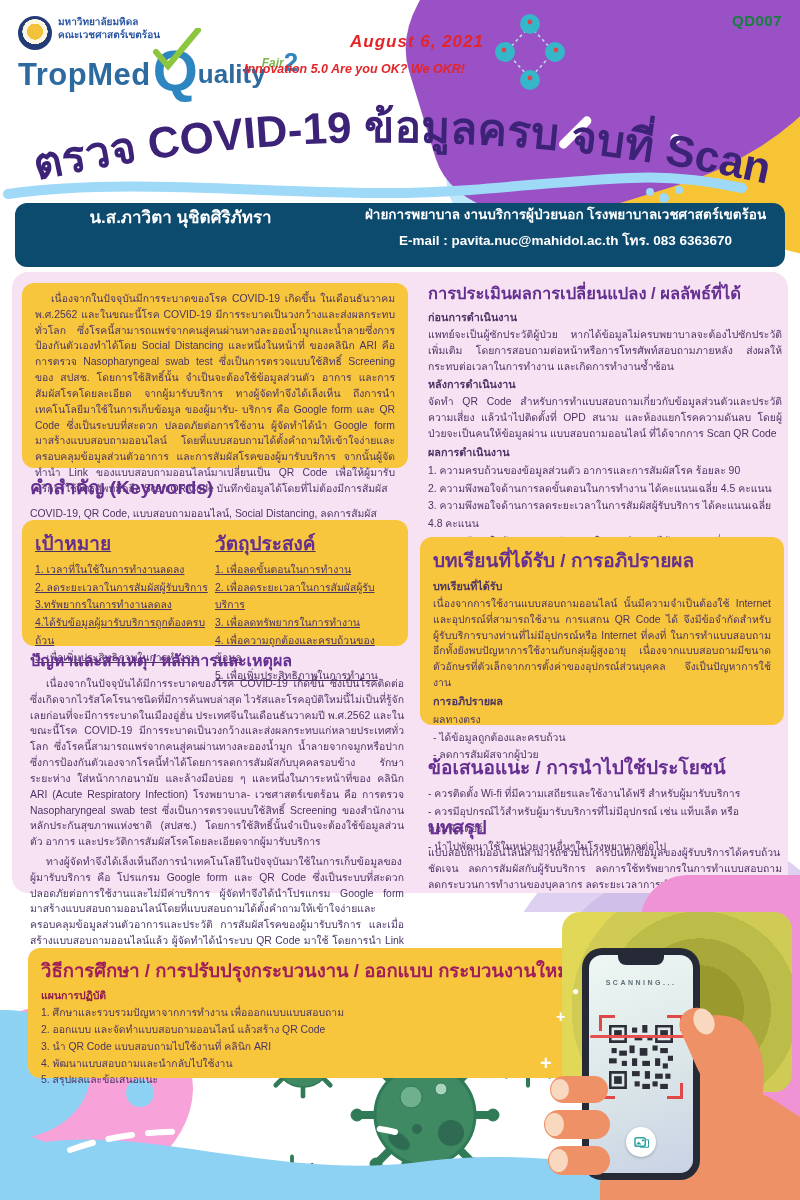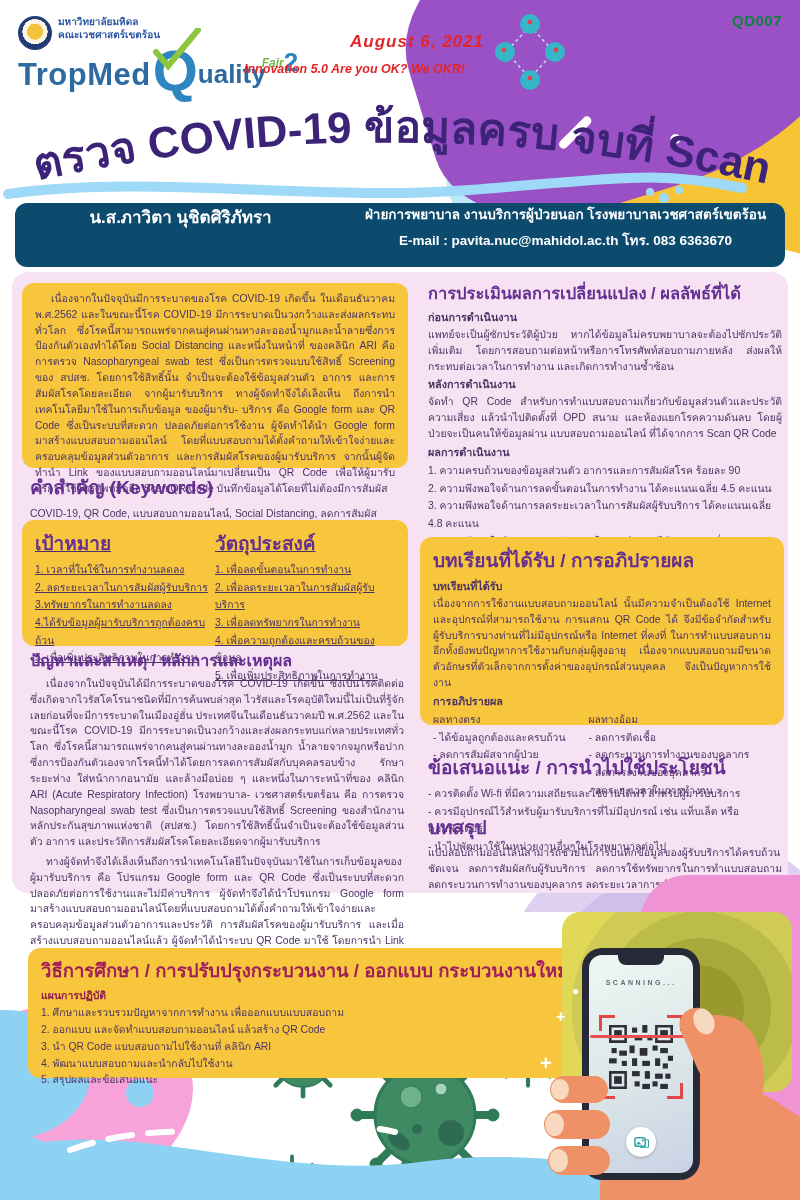--- a/index.html
+++ b/index.html
@@ -244,27 +244,20 @@
   <div class="ybox lessons-box">
     <h2 class="sec">บทเรียนที่ได้รับ / การอภิปรายผล</h2>
     <h3 class="sub">บทเรียนที่ได้รับ</h3>
     <div class="body-txt">เนื่องจากการใช้งานแบบสอบถามออนไลน์ นั้นมีความจำเป็นต้องใช้ Internet และอุปกรณ์ที่สามารถใช้งาน การแสกน QR Code ได้ จึงมีข้อจำกัดสำหรับผู้รับบริการบางท่านที่ไม่มีอุปกรณ์หรือ Internet ที่คงที่ ในการทำแบบสอบถาม อีกทั้งยังพบปัญหาการใช้งานกับกลุ่มผู้สูงอายุ เนื่องจากแบบสอบถามมีขนาด ตัวอักษรที่ตัวเล็กจากการตั้งค่าของอุปกรณ์ส่วนบุคคล จึงเป็นปัญหาการใช้งาน</div>
     <h3 class="sub">การอภิปรายผล</h3>
     <div class="two-col">
       <div class="c1">
         <div class="body-line">ผลทางตรง</div>
         <div class="body-line">- ได้ข้อมูลถูกต้องและครบถ้วน</div>
         <div class="body-line">- ลดการสัมผัสจากผู้ป่วย</div>
-      </div>
-      <div class="c2">
-        <div class="body-line">ผลทางอ้อม</div>
-        <div class="body-line">- ลดการติดเชื้อ</div>
-        <div class="body-line">- ลดกระบวนการทำงานของบุคลากร</div>
-        <div class="body-line">- ลดภาระงานของบุคลากร</div>
-        <div class="body-line">- ลดระยะเวลาในการทำงาน</div>
       </div>
     </div>
   </div>
 
   <div class="abs suggest-sec">
     <h2 class="sec">ข้อเสนอแนะ / การนำไปใช้ประโยชน์</h2>
     <div class="body-line">- ควรติดตั้ง Wi-fi ที่มีความเสถียรและใช้งานได้ฟรี สำหรับผู้มารับบริการ</div>
     <div class="body-line">- ควรมีอุปกรณ์ไว้สำหรับผู้มารับบริการที่ไม่มีอุปกรณ์ เช่น แท็บเล็ต หรือคอมพิวเตอร์</div>
     <div class="body-line">- นำไปพัฒนาใช้ในหน่วยงานอื่นๆในโรงพยาบาลต่อไป</div>
   </div>

